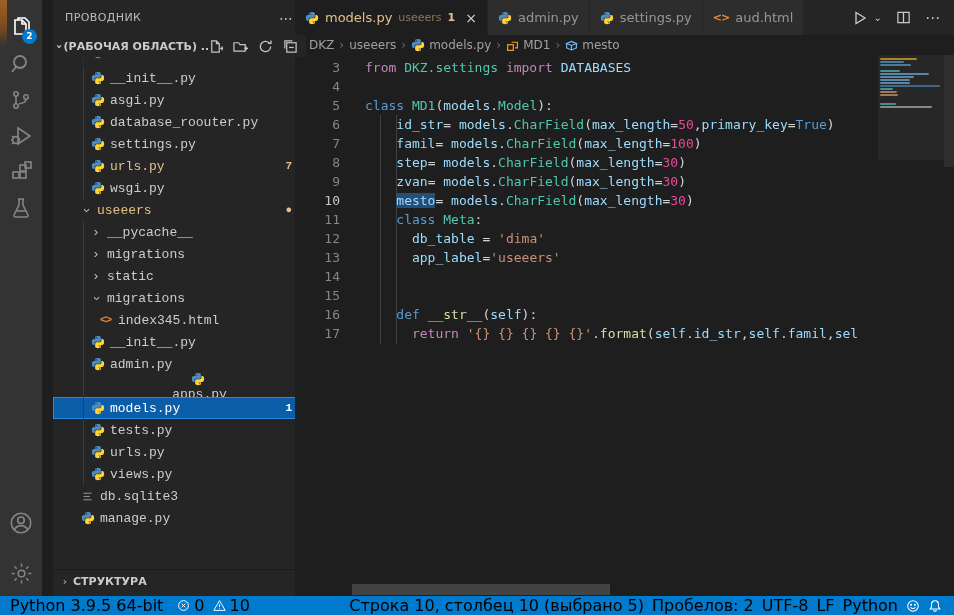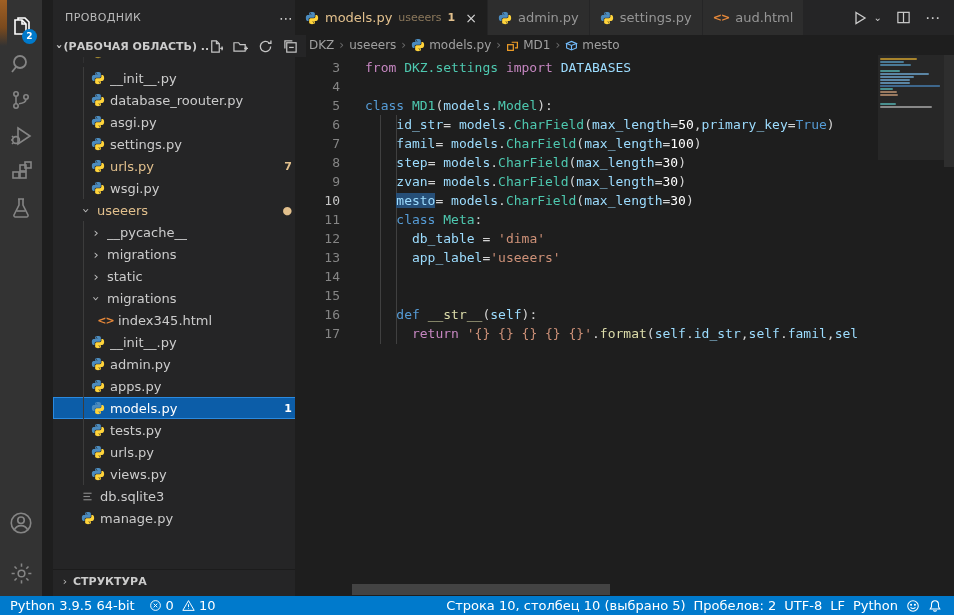--- a/index.html
+++ b/index.html
@@ -21,21 +21,21 @@
   .sb-title{height:35px;display:flex;align-items:center;padding:0 12px;font-size:11px;color:#bbbbbb;
       letter-spacing:.4px;}
   .sb-title .more{margin-left:auto;color:#cccccc;font-size:14px;cursor:pointer;letter-spacing:1px;}
   .sb-section{height:22px;display:flex;align-items:center;padding:0 8px 0 4px;font-size:11px;
       font-weight:bold;color:#cccccc;background:#252526;position:relative;z-index:3;}
   .sb-section .label{margin-left:2px;white-space:nowrap;overflow:hidden;}
   .sb-actions{margin-left:auto;display:flex;gap:10px;align-items:center;color:#c5c5c5;}
   .sb-actions span{cursor:pointer;display:flex;}
   .tree{position:absolute;top:57px;left:0;right:0;bottom:40px;overflow:hidden;}
   .tree-row{position:relative;height:22px;display:flex;align-items:center;cursor:pointer;
-      white-space:nowrap;color:#cccccc;}
+      white-space:nowrap;color:#cccccc;font-family:Liberation Mono, monospace;}
   .tree-row .guide{position:absolute;top:0;bottom:0;width:1px;background:#3c3c3c;}
   .tree-row .chev{width:14px;flex:0 0 14px;text-align:center;color:#bdbdbd;font-size:13px;}
   .tree-row .ticon{width:17px;flex:0 0 17px;display:flex;justify-content:center;align-items:center;}
   .tree-row .tlabel{margin-left:4px;overflow:hidden;text-overflow:ellipsis;}
   .tree-row .tbadge{margin-left:auto;margin-right:14px;font-size:11px;color:#e2c08d;font-weight:bold;}
   .tree-row.gold .tlabel,.tree-row.gold{color:#e2c08d;}
   .tree-row.selected{background:#0c5da8;outline:1px solid #2a8ae0;outline-offset:-1px;color:#ffffff;}
   .tree-row.selected .tbadge{color:#ffffff;}
   .tree-row.partial{height:10px;overflow:hidden;opacity:.55;}
   .tree-row.partial .inner{position:relative;top:-10px;display:flex;align-items:center;height:22px;width:100%;}
@@ -63,32 +63,32 @@
   .crumb{display:flex;align-items:center;gap:4px;cursor:pointer;}
   
   .code-area{position:absolute;left:0;top:55px;right:0;bottom:0;overflow:hidden;
       font-family:"DejaVu Sans Mono","Liberation Mono",monospace;font-size:13px;line-height:19px;}
   .gutter{position:absolute;left:0;top:3px;width:45px;text-align:right;color:#858585;}
   .gutter div{height:19px;}
   .gutter .cur{color:#c6c6c6;}
   .code-lines{position:absolute;left:70px;top:3px;right:76px;overflow:hidden;}
   .code-line{height:19px;white-space:pre;}
   .tok-k{color:#c586c0;} .tok-b{color:#569cd6;} .tok-c{color:#4ec9b0;} .tok-v{color:#9cdcfe;}
-  .tok-f{color:#dcdcaa;} .tok-n{color:#ffffff;} .tok-s{color:#ce9178;} .tok-p{color:#d4d4d4;}
+  .tok-f{color:#dcdcaa;} .tok-n{color:#ec4899;} .tok-s{color:#ce9178;} .tok-p{color:#d4d4d4;}
   .tok-sel{background:#264f78;}
   .iguides{position:absolute;top:60px;height:229px;width:1px;background:#404040;}
   
   .minimap{position:absolute;right:10px;top:0;width:66px;bottom:0;background:#1e1e1e;}
   .minimap .mline{height:2px;margin:0 0 1px 2px;border-radius:1px;}
   .minimap .mslider{position:absolute;left:0;right:0;top:0;height:105px;background:rgba(255,255,255,.045);}
   .vscroll{position:absolute;right:0;top:0;width:10px;height:112px;background:rgba(121,121,121,.18);}
   .hscroll{position:absolute;left:57px;bottom:1px;height:11px;width:258px;background:#434343;}
   
-  .statusbar{position:absolute;left:0;bottom:0;width:954px;height:19px;background:#007acc;color:#ffffff;
-      display:flex;align-items:center;font-size:13px;}
+  .statusbar{position:absolute;left:0;bottom:0;width:954px;height:19px;background:#007acc;color:#000000;
+      display:flex;align-items:center;font-size:16px;}
   .sb-left{display:flex;align-items:center;gap:14px;padding-left:10px;}
   .sb-right{margin-left:auto;display:flex;align-items:center;gap:8px;padding-right:12px;}
   .sb-item{display:flex;align-items:center;gap:4px;cursor:pointer;white-space:nowrap;}
 </style>
 </head>
 <body>
 
 <div class="app">
 
   <div class="abar">
@@ -235,33 +235,33 @@
         </div>
         <div class="tree-row">
           <div class="" style="display: flex; align-items: center; width: 100%; padding-left: 36px;">
             <span class="guide" style="left:30px"></span>
             <span class="ticon">
               <svg width="14" height="14" viewBox="0 0 32 32">
                 <path fill="#4b8bbe" d="M15.9 2c-7 0-6.6 3.1-6.6 3.1v3.2h6.8v1H6.4S2 8.8 2 15.9s3.9 6.8 3.9 6.8h2.3v-3.3s-.1-3.9 3.9-3.9h6.7s3.7.1 3.7-3.6V5.7S23.1 2 15.9 2zm-3.7 2.1a1.2 1.2 0 1 1 0 2.4 1.2 1.2 0 0 1 0-2.4z"></path>
                 <path fill="#ffd43b" d="M16.1 30c7 0 6.6-3.1 6.6-3.1v-3.2h-6.8v-1h9.7s4.4.5 4.4-6.6-3.9-6.8-3.9-6.8h-2.3v3.3s.1 3.9-3.9 3.9h-6.7s-3.7-.1-3.7 3.6v6.2S8.9 30 16.1 30zm3.7-2.1a1.2 1.2 0 1 1 0-2.4 1.2 1.2 0 0 1 0 2.4z"></path>
               </svg>
             </span>
+            <span class="tlabel">asgi.py</span>
+          </div>
+        </div>
+        <div class="tree-row">
+          <div class="" style="display: flex; align-items: center; width: 100%; padding-left: 36px;">
+            <span class="guide" style="left:30px"></span>
+            <span class="ticon">
+              <svg width="14" height="14" viewBox="0 0 32 32">
+                <path fill="#4b8bbe" d="M15.9 2c-7 0-6.6 3.1-6.6 3.1v3.2h6.8v1H6.4S2 8.8 2 15.9s3.9 6.8 3.9 6.8h2.3v-3.3s-.1-3.9 3.9-3.9h6.7s3.7.1 3.7-3.6V5.7S23.1 2 15.9 2zm-3.7 2.1a1.2 1.2 0 1 1 0 2.4 1.2 1.2 0 0 1 0-2.4z"></path>
+                <path fill="#ffd43b" d="M16.1 30c7 0 6.6-3.1 6.6-3.1v-3.2h-6.8v-1h9.7s4.4.5 4.4-6.6-3.9-6.8-3.9-6.8h-2.3v3.3s.1 3.9-3.9 3.9h-6.7s-3.7-.1-3.7 3.6v6.2S8.9 30 16.1 30zm3.7-2.1a1.2 1.2 0 1 1 0-2.4 1.2 1.2 0 0 1 0 2.4z"></path>
+              </svg>
+            </span>
             <span class="tlabel">database_roouter.py</span>
-          </div>
-        </div>
-        <div class="tree-row">
-          <div class="" style="display: flex; align-items: center; width: 100%; padding-left: 36px;">
-            <span class="guide" style="left:30px"></span>
-            <span class="ticon">
-              <svg width="14" height="14" viewBox="0 0 32 32">
-                <path fill="#4b8bbe" d="M15.9 2c-7 0-6.6 3.1-6.6 3.1v3.2h6.8v1H6.4S2 8.8 2 15.9s3.9 6.8 3.9 6.8h2.3v-3.3s-.1-3.9 3.9-3.9h6.7s3.7.1 3.7-3.6V5.7S23.1 2 15.9 2zm-3.7 2.1a1.2 1.2 0 1 1 0 2.4 1.2 1.2 0 0 1 0-2.4z"></path>
-                <path fill="#ffd43b" d="M16.1 30c7 0 6.6-3.1 6.6-3.1v-3.2h-6.8v-1h9.7s4.4.5 4.4-6.6-3.9-6.8-3.9-6.8h-2.3v3.3s.1 3.9-3.9 3.9h-6.7s-3.7-.1-3.7 3.6v6.2S8.9 30 16.1 30zm3.7-2.1a1.2 1.2 0 1 1 0-2.4 1.2 1.2 0 0 1 0 2.4z"></path>
-              </svg>
-            </span>
-            <span class="tlabel">asgi.py</span>
           </div>
         </div>
         <div class="tree-row">
           <div class="" style="display: flex; align-items: center; width: 100%; padding-left: 36px;">
             <span class="guide" style="left:30px"></span>
             <span class="ticon">
               <svg width="14" height="14" viewBox="0 0 32 32">
                 <path fill="#4b8bbe" d="M15.9 2c-7 0-6.6 3.1-6.6 3.1v3.2h6.8v1H6.4S2 8.8 2 15.9s3.9 6.8 3.9 6.8h2.3v-3.3s-.1-3.9 3.9-3.9h6.7s3.7.1 3.7-3.6V5.7S23.1 2 15.9 2zm-3.7 2.1a1.2 1.2 0 1 1 0 2.4 1.2 1.2 0 0 1 0-2.4z"></path>
                 <path fill="#ffd43b" d="M16.1 30c7 0 6.6-3.1 6.6-3.1v-3.2h-6.8v-1h9.7s4.4.5 4.4-6.6-3.9-6.8-3.9-6.8h-2.3v3.3s.1 3.9-3.9 3.9h-6.7s-3.7-.1-3.7 3.6v6.2S8.9 30 16.1 30zm3.7-2.1a1.2 1.2 0 1 1 0-2.4 1.2 1.2 0 0 1 0 2.4z"></path>
               </svg>
@@ -356,21 +356,21 @@
             <span class="ticon">
               <svg width="14" height="14" viewBox="0 0 32 32">
                 <path fill="#4b8bbe" d="M15.9 2c-7 0-6.6 3.1-6.6 3.1v3.2h6.8v1H6.4S2 8.8 2 15.9s3.9 6.8 3.9 6.8h2.3v-3.3s-.1-3.9 3.9-3.9h6.7s3.7.1 3.7-3.6V5.7S23.1 2 15.9 2zm-3.7 2.1a1.2 1.2 0 1 1 0 2.4 1.2 1.2 0 0 1 0-2.4z"></path>
                 <path fill="#ffd43b" d="M16.1 30c7 0 6.6-3.1 6.6-3.1v-3.2h-6.8v-1h9.7s4.4.5 4.4-6.6-3.9-6.8-3.9-6.8h-2.3v3.3s.1 3.9-3.9 3.9h-6.7s-3.7-.1-3.7 3.6v6.2S8.9 30 16.1 30zm3.7-2.1a1.2 1.2 0 1 1 0-2.4 1.2 1.2 0 0 1 0 2.4z"></path>
               </svg>
             </span>
             <span class="tlabel">admin.py</span>
           </div>
         </div>
         <div class="tree-row">
-          <div class="" style="display: flex; align-items: center; width: 100%; padding-left: 36px;">
+          <div class="" style="display: flex; align-items: center; width: 100%; padding-left: 36px; flex-direction: column;">
             <span class="guide" style="left:30px"></span>
             <span class="ticon">
               <svg width="14" height="14" viewBox="0 0 32 32">
                 <path fill="#4b8bbe" d="M15.9 2c-7 0-6.6 3.1-6.6 3.1v3.2h6.8v1H6.4S2 8.8 2 15.9s3.9 6.8 3.9 6.8h2.3v-3.3s-.1-3.9 3.9-3.9h6.7s3.7.1 3.7-3.6V5.7S23.1 2 15.9 2zm-3.7 2.1a1.2 1.2 0 1 1 0 2.4 1.2 1.2 0 0 1 0-2.4z"></path>
                 <path fill="#ffd43b" d="M16.1 30c7 0 6.6-3.1 6.6-3.1v-3.2h-6.8v-1h9.7s4.4.5 4.4-6.6-3.9-6.8-3.9-6.8h-2.3v3.3s.1 3.9-3.9 3.9h-6.7s-3.7-.1-3.7 3.6v6.2S8.9 30 16.1 30zm3.7-2.1a1.2 1.2 0 1 1 0-2.4 1.2 1.2 0 0 1 0 2.4z"></path>
               </svg>
             </span>
             <span class="tlabel">apps.py</span>
           </div>
         </div>

